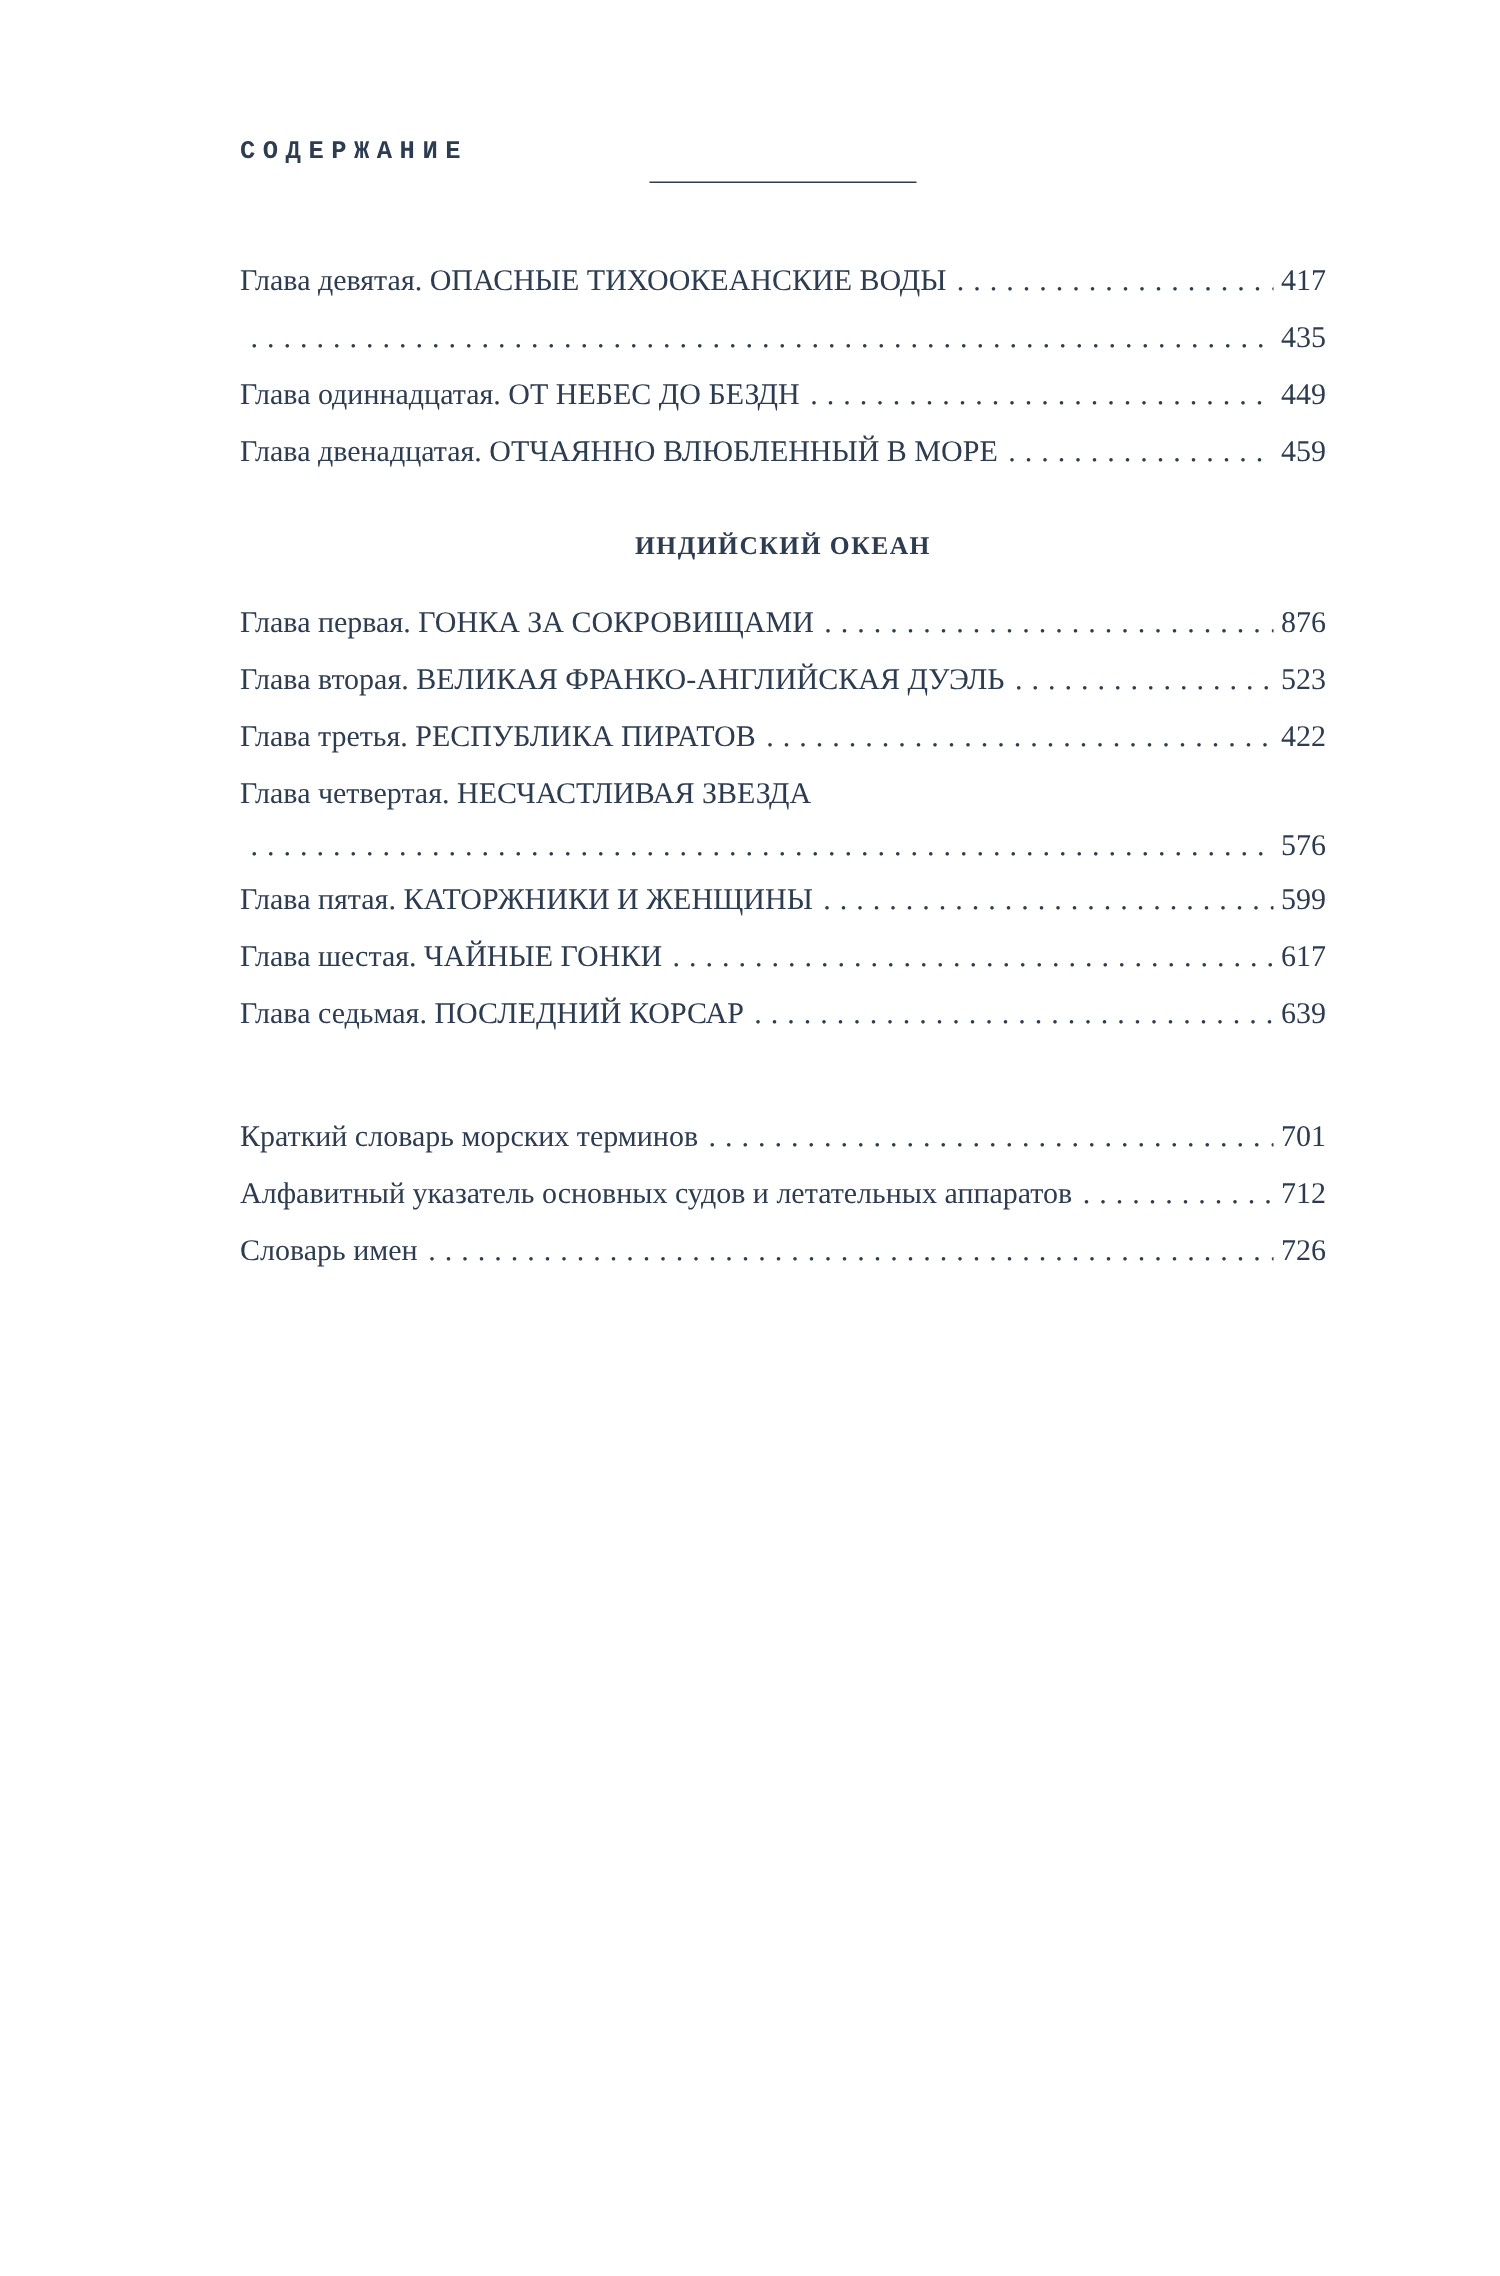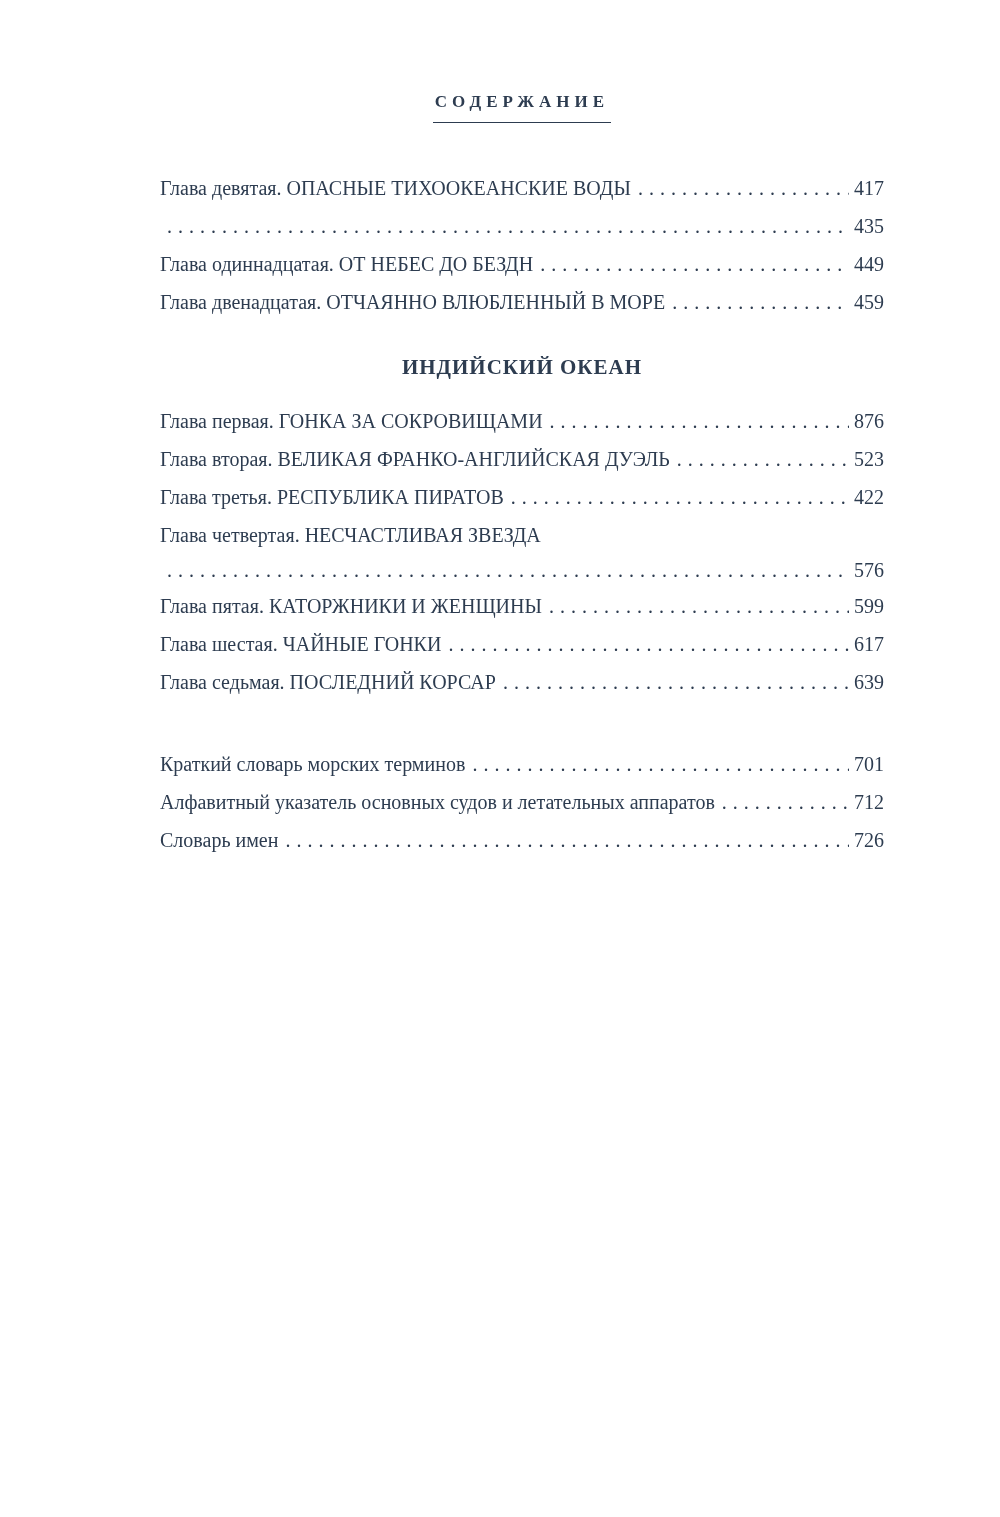--- a/index.html
+++ b/index.html
@@ -15,43 +15,44 @@
     overflow: hidden;
   }
   .page {
     box-sizing: border-box;
     width: 1000px;
     height: 1517px;
     padding: 92px 116px 0 160px;
     background: #ffffff;
   }
   .header {
-    text-align: center;
+    text-align: left;
     margin-bottom: 46px;
+    font-family: Liberation Mono, monospace;
   }
   .page-title {
     font-size: 17px;
     font-weight: bold;
     letter-spacing: 5px;
     margin: 0 0 10px 0;
   }
   .header-rule {
     width: 178px;
     height: 1px;
     background: #2d3c50;
     margin: 0 auto;
   }
   .toc-section + .toc-section {
     margin-top: 30px;
   }
   .toc-section.last-gap {
     margin-top: 44px;
   }
   .section-heading {
-    font-size: 21px;
+    font-size: 17px;
     font-weight: bold;
     text-align: center;
     letter-spacing: 1px;
     margin: 34px 0 22px 0;
   }
   .toc-row {
     display: flex;
     align-items: flex-start;
     line-height: 38px;
     font-size: 20px;

